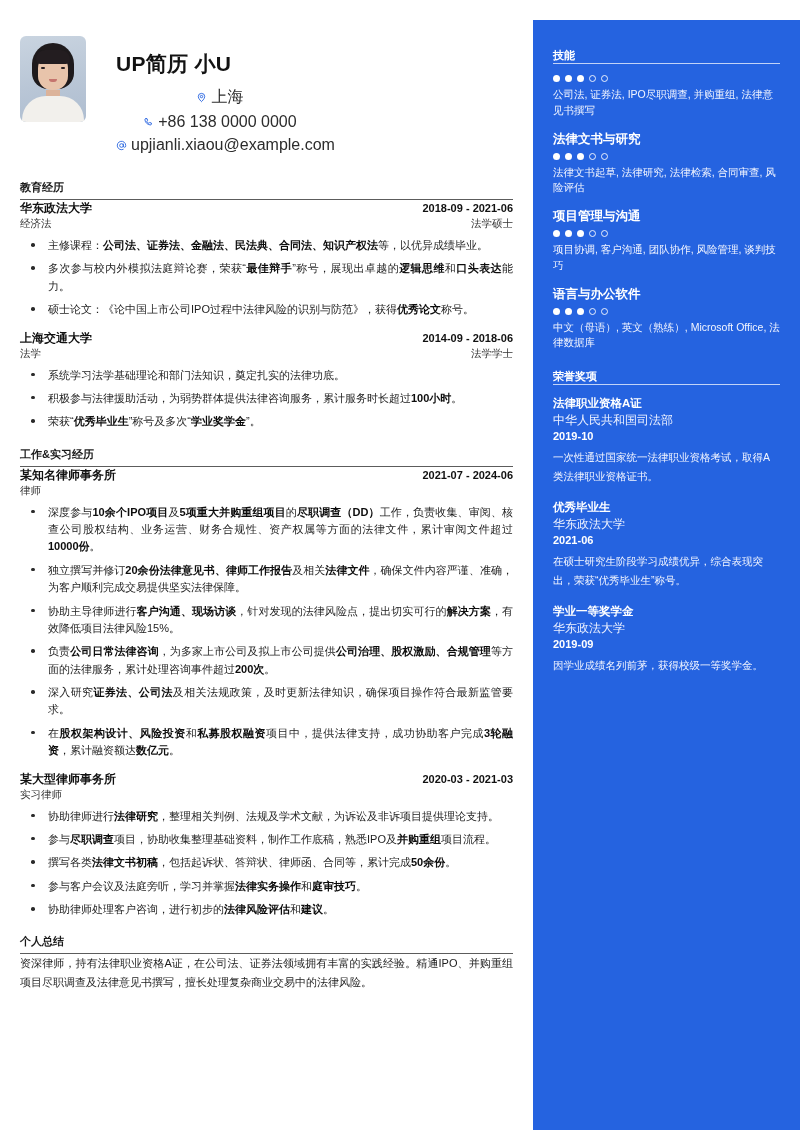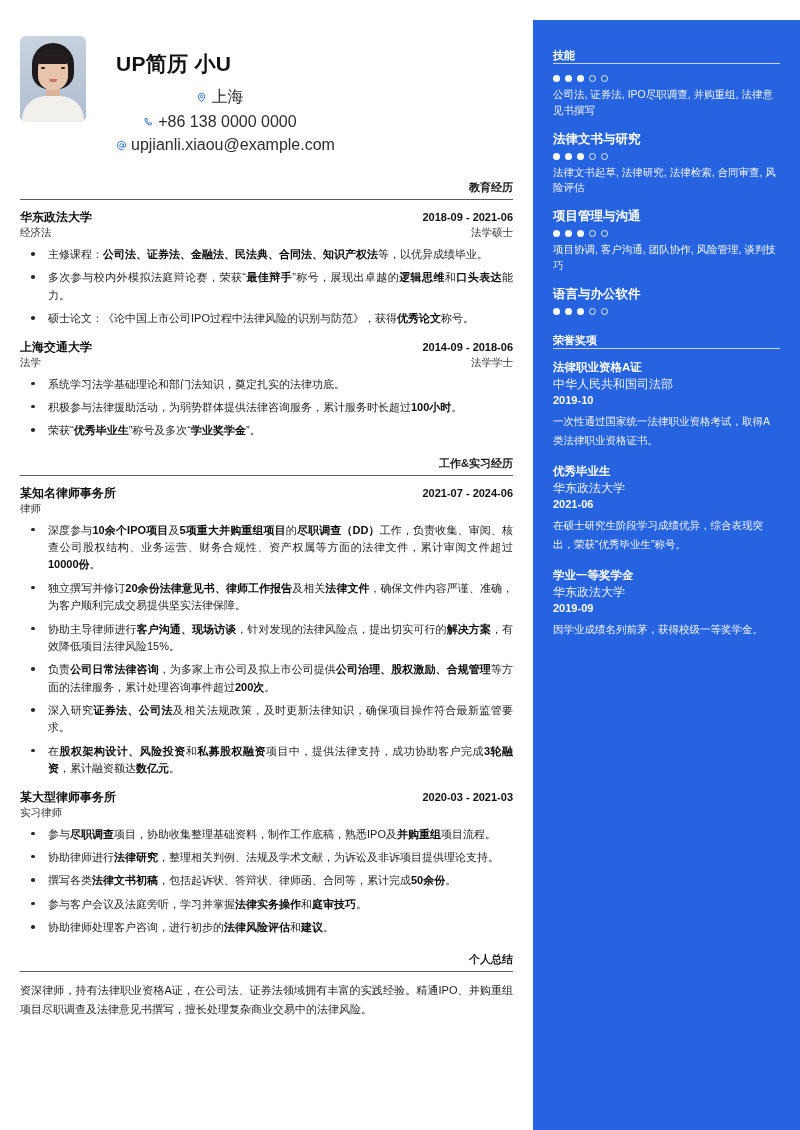--- a/index.html
+++ b/index.html
@@ -58,22 +58,20 @@
   .name { font-size:21px; font-weight:700; letter-spacing:.3px; color:#121212; margin-bottom:9px; }
   .contacts { display:flex; align-items:center; flex-wrap:wrap; gap:5px; font-size:16px; color:#2c2c2c;flex-direction:column; }
   .ci { display:inline-flex; align-items:center; }
   .ci svg { display:block; }
   .cg { margin-right:11px; }
 
   
   .sect-title {
     font-size:11px; font-weight:700; color:#1a1a1a;
     padding-bottom:4px; border-bottom:1.6px solid #5c5c5c;
-    margin-bottom:9px;
-    text-align:right;
   }
   .sect { margin-bottom:16px; }
 
   .row { display:flex; justify-content:space-between; align-items:baseline; }
   .org { font-size:12px; font-weight:700; color:#111; }
   .date { font-size:11px; font-weight:700; color:#111; white-space:nowrap; }
   .sub { font-size:10.5px; color:#343434; }
   .sub2 { font-size:10.5px; color:#343434; white-space:nowrap; }
   .entry { margin-bottom:11px; }
   .entry:last-child { margin-bottom:4px; }
@@ -230,22 +228,22 @@
         <div class="entry">
           <div class="row">
             <div class="org">某大型律师事务所</div>
             <div class="date">2020-03 - 2021-03</div>
           </div>
           <div class="row">
             <div class="sub">实习律师</div>
             <div class="sub2"></div>
           </div>
           <ul class="bullets">
+            <li><span>协助律师进行</span><b>法律研究</b><span>，整理相关判例、法规及学术文献，为诉讼及非诉项目提供理论支持。</span></li>
             <li><span>参与</span><b>尽职调查</b><span>项目，协助收集整理基础资料，制作工作底稿，熟悉IPO及</span><b>并购重组</b><span>项目流程。</span></li>
-            <li><span>协助律师进行</span><b>法律研究</b><span>，整理相关判例、法规及学术文献，为诉讼及非诉项目提供理论支持。</span></li>
             <li><span>撰写各类</span><b>法律文书初稿</b><span>，包括起诉状、答辩状、律师函、合同等，累计完成</span><b>50余份</b><span>。</span></li>
             <li><span>参与客户会议及法庭旁听，学习并掌握</span><b>法律实务操作</b><span>和</span><b>庭审技巧</b><span>。</span></li>
             <li><span>协助律师处理客户咨询，进行初步的</span><b>法律风险评估</b><span>和</span><b>建议</b><span>。</span></li>
           </ul>
         </div>
       </div>
   </div>
 
   <div class="sect summary">
     <div class="sect-title">个人总结</div>
@@ -291,20 +289,21 @@
         </div>
         <div class="skill">
           <div class="skill-name">语言与办公软件</div>
           <div class="dots">
             <span class="dot on"></span>
             <span class="dot on"></span>
             <span class="dot on"></span>
             <span class="dot off"></span>
             <span class="dot off"></span>
           </div>
+          <div class="skill-desc">中文（母语）, 英文（熟练）, Microsoft Office, 法律数据库</div>
         </div>
       </div>
   </div>
   <div class="side-sect">
     <div class="side-title">荣誉奖项</div>
     <div id="awards">
         <div class="award">
           <div class="aw-title">法律职业资格A证</div>
           <div class="aw-org">中华人民共和国司法部</div>
           <div class="aw-date">2019-10</div>

